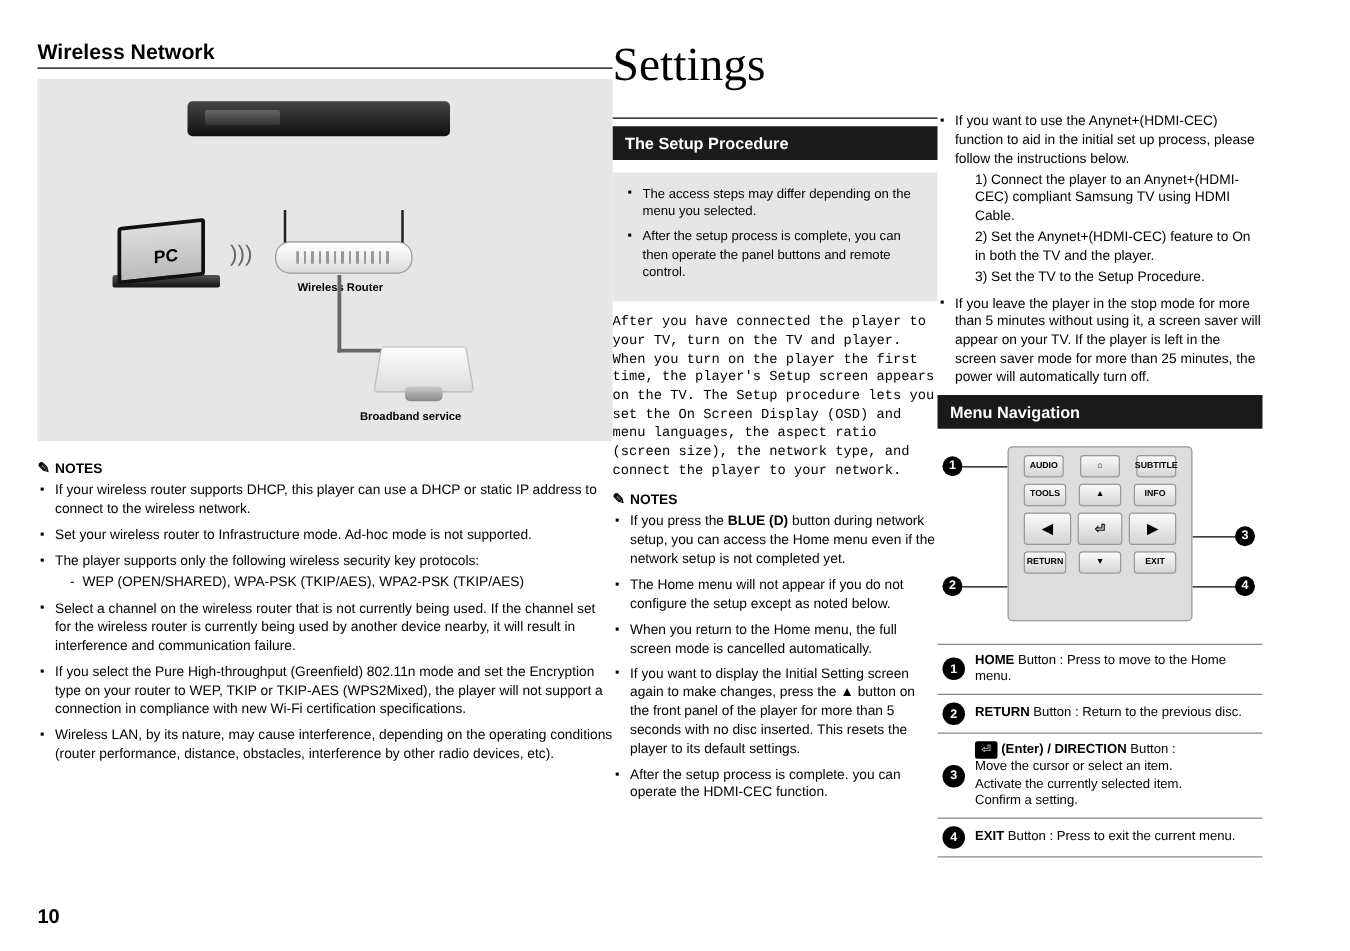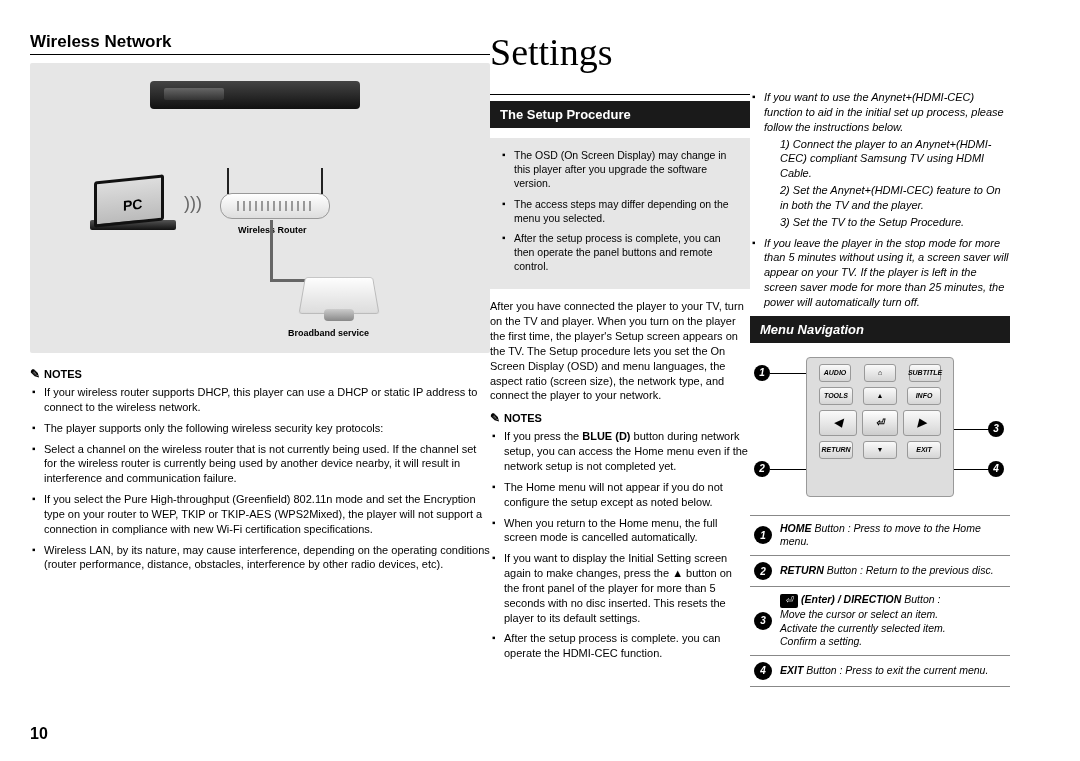--- a/index.html
+++ b/index.html
@@ -12,21 +12,21 @@
     color: #000;
     padding: 30px 30px 20px 30px;
     position: relative;
   }
   .page {
     display: flex;
     height: 680px;
   }
   .col1 { width: 460px; }
   .col2 { width: 260px; }
-  .col3 { width: 260px; font-style: italic; }
+  .col3 { width: 260px; }
   h1.chapter {
     font-size: 38px;
     font-weight: 300;
     font-family: Georgia, 'Times New Roman', serif;
     border-bottom: 1px solid #000;
     margin-bottom: 6px;
     padding-bottom: 20px;
   }
   h2.section {
     font-size: 17px;
@@ -104,20 +104,21 @@
     margin: 6px 0 10px 0;
   }
   .gray-box {
     background: #e6e6e6;
     padding: 10px 10px;
     margin-bottom: 10px;
   }
   p.body {
     line-height: 1.35;
     margin-bottom: 8px;
+    font-family: Liberation Mono, monospace;
   }
   .page-number {
     position: absolute;
     bottom: 18px;
     left: 30px;
     font-size: 16px;
     font-weight: bold;
   }
 
   
@@ -304,35 +305,38 @@
       <div class="router-label">Wireless Router</div>
       <div class="cable"></div>
       <div class="modem"></div>
       <div class="modem-stand"></div>
       <div class="modem-label">Broadband service</div>
     </div>
 
     <div class="notes-label">NOTES</div>
     <ul class="sqbullets">
       <li>If your wireless router supports DHCP, this player can use a DHCP or static IP address to connect to the wireless network.</li>
+      <li>Set your wireless router to Infrastructure mode. Ad-hoc mode is not supported.</li>
       <li>
         <span>The player supports only the following wireless security key protocols:</span>
+        <ul class="sub">
+          <li>WEP (OPEN/SHARED), WPA-PSK (TKIP/AES), WPA2-PSK (TKIP/AES)</li>
+        </ul>
       </li>
       <li>Select a channel on the wireless router that is not currently being used. If the channel set for the wireless router is currently being used by another device nearby, it will result in interference and communication failure.</li>
       <li>If you select the Pure High-throughput (Greenfield) 802.11n mode and set the Encryption type on your router to WEP, TKIP or TKIP-AES (WPS2Mixed), the player will not support a connection in compliance with new Wi-Fi certification specifications.</li>
       <li>Wireless LAN, by its nature, may cause interference, depending on the operating conditions (router performance, distance, obstacles, interference by other radio devices, etc).</li>
     </ul>
   </div>
 
   <div class="col2">
     <h1 class="chapter">Settings</h1>
     <div class="dark-heading">The Setup Procedure</div>
     <div class="gray-box">
       <ul class="sqbullets" style="font-size:10.5px;">
-        <li>The OSD (On Screen Display) may change in this player after you upgrade the software version.</li>
         <li>The access steps may differ depending on the menu you selected.</li>
         <li>After the setup process is complete, you can then operate the panel buttons and remote control.</li>
       </ul>
     </div>
     <p class="body">After you have connected the player to your TV, turn on the TV and player. When you turn on the player the first time, the player's Setup screen appears on the TV. The Setup procedure lets you set the On Screen Display (OSD) and menu languages, the aspect ratio (screen size), the network type, and connect the player to your network.</p>
 
     <div class="notes-label">NOTES</div>
     <ul class="sqbullets">
       <li>
         <span>If you press the <b>BLUE (D)</b> button during network setup, you can access the Home menu even if the network setup is not completed yet.</span>

